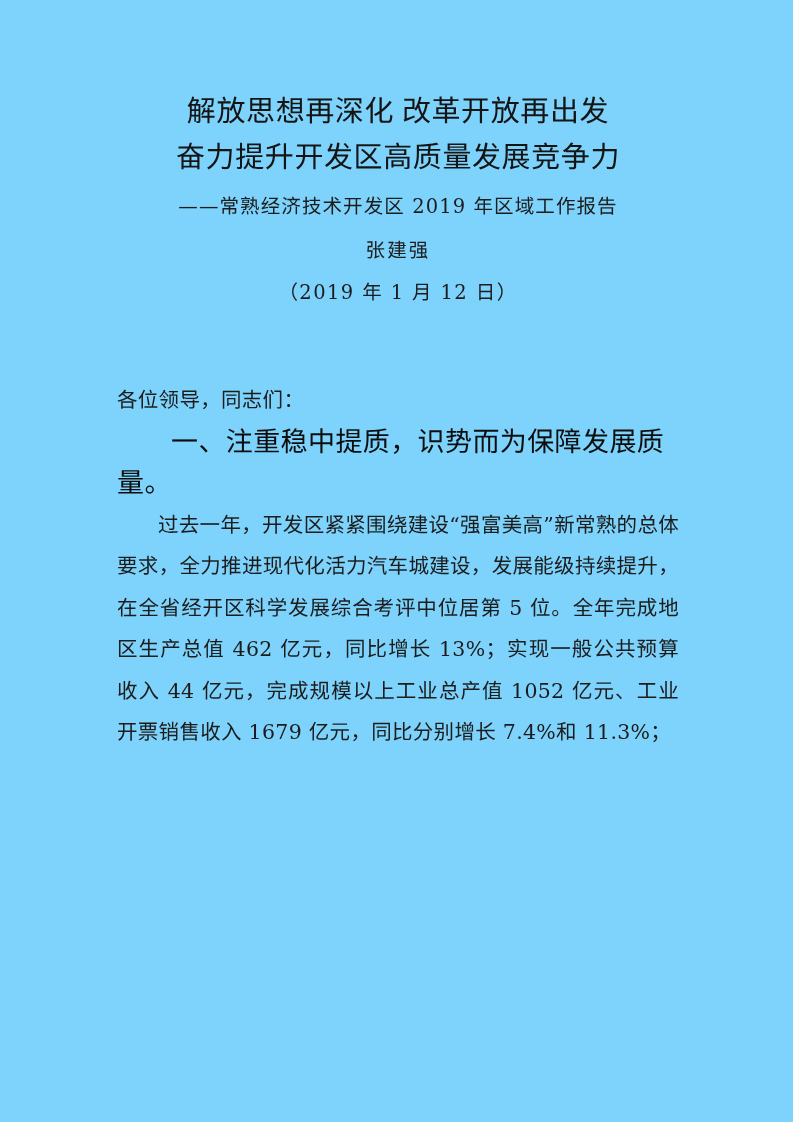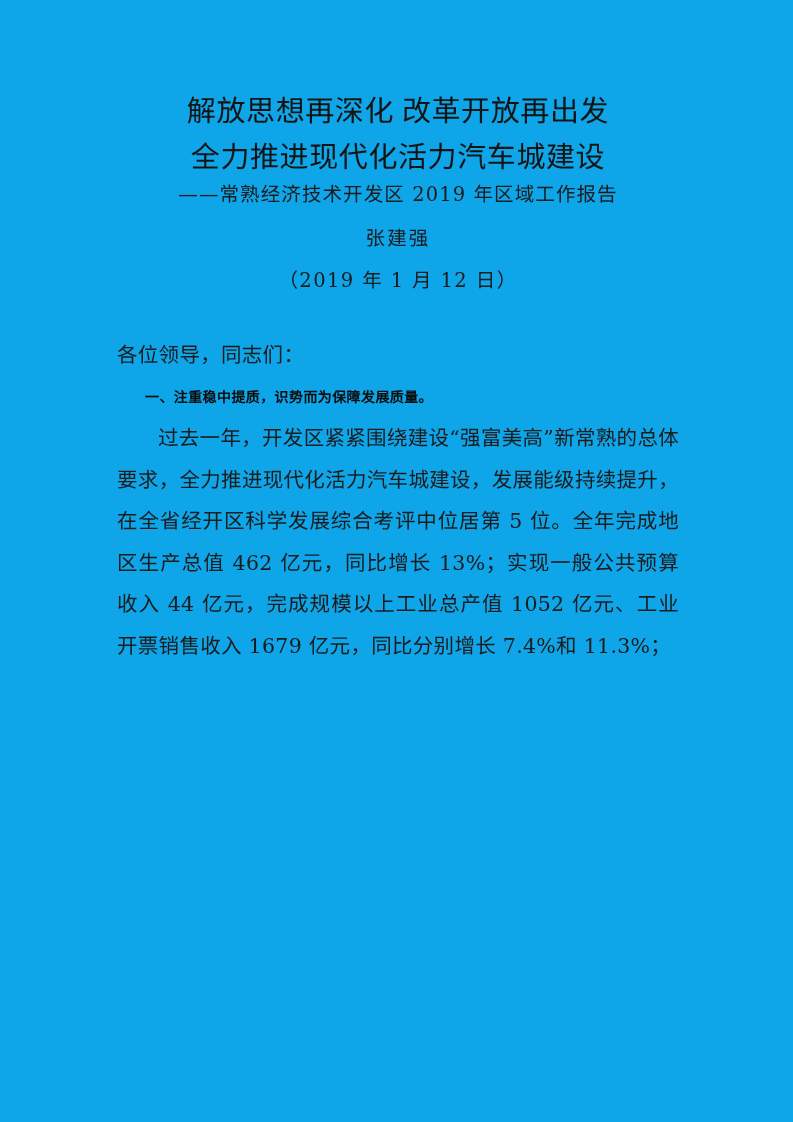--- a/index.html
+++ b/index.html
@@ -13,21 +13,21 @@
     font-family: "Liberation Serif", "DejaVu Serif", serif;
     color: #1a1a1a;
     -webkit-font-smoothing: antialiased;
   }
 
   .page {
     position: relative;
     width: 793px;
     height: 1122px;
     margin: 0 auto;
-    background: #0ea5e9;
+    background: #7dd3fc;
     overflow: hidden;
     box-sizing: border-box;
   }
 
   
   .content {
     position: absolute;
     left: 117px;
     top: 0;
     width: 562px;
@@ -42,21 +42,21 @@
   .doc-title-line {
     font-family: "Liberation Serif", "DejaVu Serif", serif;
     font-size: 29px;
     line-height: 46px;
     letter-spacing: 0.6px;
     color: #141414;
     white-space: nowrap;
   }
 
   .subtitle {
-    margin-top: 0;
+    margin-top: 12px;
     font-family: "DejaVu Serif", "Liberation Serif", serif;
     font-size: 19.5px;
     line-height: 30px;
     letter-spacing: 1.1px;
     color: #1c1c1c;
   }
 
   .byline {
     margin-top: 14px;
     font-family: Liberation Serif, serif;
@@ -70,21 +70,21 @@
     margin-top: 12px;
     font-family: "DejaVu Serif", "Liberation Serif", serif;
     font-size: 19.5px;
     line-height: 30px;
     letter-spacing: 1.4px;
     color: #1c1c1c;
   }
 
   
   .body-block {
-    margin-top: 39px;
+    margin-top: 72px;
   }
 
   .para {
     font-family: "DejaVu Serif", "Liberation Serif", serif;
     font-size: 20.5px;
     line-height: 41.5px;
     color: #1c1c1c;
     text-align: justify;
     text-justify: inter-ideograph;
     letter-spacing: 0.3px;
@@ -94,38 +94,38 @@
   .para.salutation {
     text-indent: 0;
   }
 
   .para.indent {
     text-indent: 2em;
   }
 
   .section-heading {
     font-family: "Liberation Sans", "DejaVu Sans", sans-serif;
-    font-weight: bold;
-    font-size: 14px;
+    font-weight: normal;
+    font-size: 27px;
     line-height: 41.5px;
     color: #0d0d0d;
     text-indent: 2em;
     letter-spacing: 0.4px;
     margin: 0;
   }
 </style>
 </head>
 <body>
 
 <div class="page">
   <div class="content">
 
     <div class="title-block">
       <div class="doc-title-line">解放思想再深化 改革开放再出发</div>
-      <div class="doc-title-line">全力推进现代化活力汽车城建设</div>
+      <div class="doc-title-line">奋力提升开发区高质量发展竞争力</div>
       <div class="subtitle">——常熟经济技术开发区 2019 年区域工作报告</div>
       <div class="byline">张建强</div>
       <div class="docdate">（2019 年 1 月 12 日）</div>
     </div>
 
     <div class="body-block">
       <p class="para salutation">各位领导，同志们：</p>
       <p class="section-heading">一、注重稳中提质，识势而为保障发展质量。</p>
       <p class="para indent">过去一年，开发区紧紧围绕建设“强富美高”新常熟的总体要求，全力推进现代化活力汽车城建设，发展能级持续提升，在全省经开区科学发展综合考评中位居第 5 位。全年完成地区生产总值 462 亿元，同比增长 13%；实现一般公共预算收入 44 亿元，完成规模以上工业总产值 1052 亿元、工业开票销售收入 1679 亿元，同比分别增长 7.4%和 11.3%；</p>
     </div>

